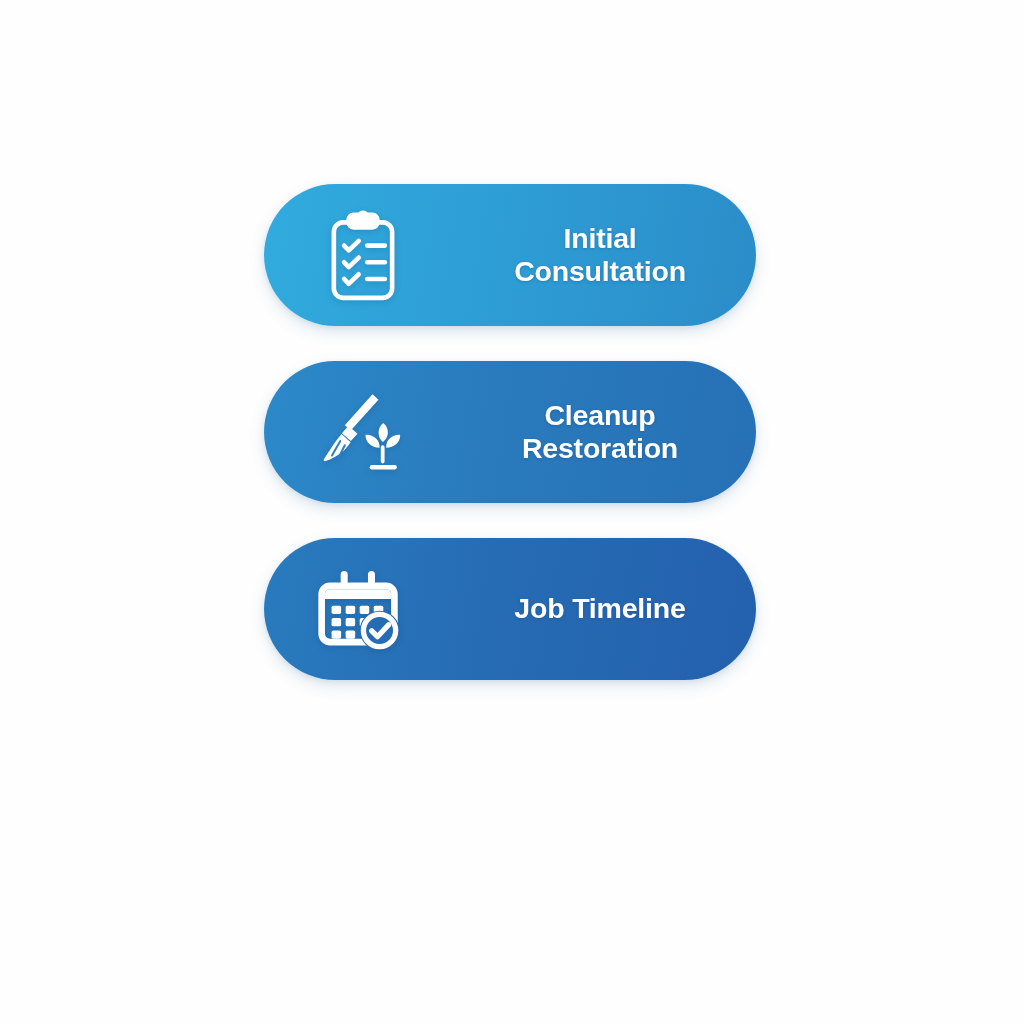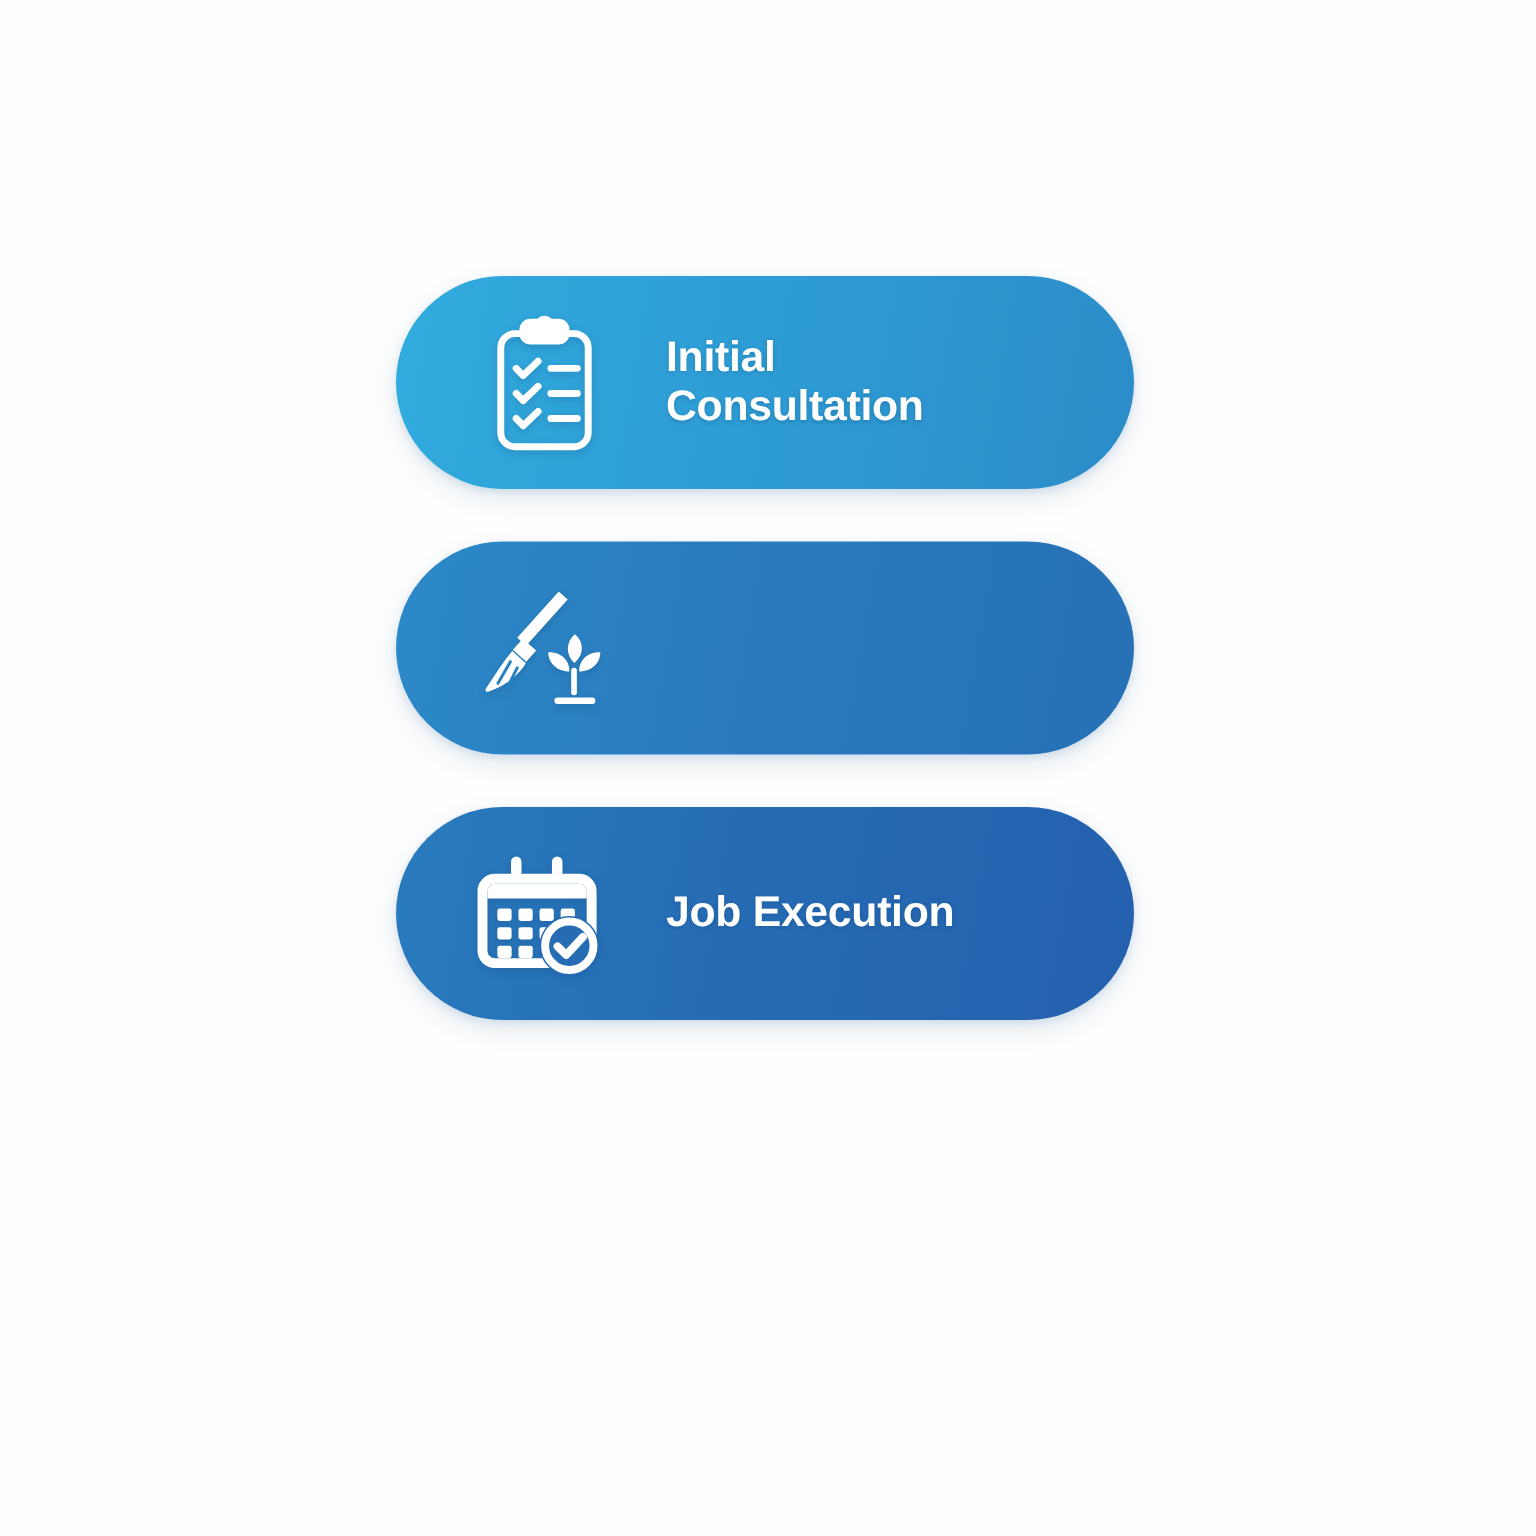--- a/index.html
+++ b/index.html
@@ -26,20 +26,21 @@
 
   
   #card-stack {
     position: absolute;
     left: 264px;
     top: 184px;
     width: 492px;
     display: flex;
     flex-direction: column;
     gap: 35px;
+    text-align: center;
   }
 
   .step-card {
     position: relative;
     width: 492px;
     height: 142px;
     border-radius: 71px;
     display: flex;
     flex-direction: row;
     align-items: center;
@@ -140,20 +141,22 @@
             <path d="M76 62 C69 56 69 45 76.5 39 C84 45 84 56 76 62 Z"></path>
 
             <path d="M72 69 C62 69 55 62 55 53.5 C65 53 72.5 60 72 69 Z"></path>
 
             <path d="M80 69 C90 69 97 62 97 53.5 C87 53 79.5 60 80 69 Z"></path>
 
             <rect x="60" y="90" width="33" height="5.2" rx="2.6"></rect>
           </g>
         </svg>
       </span>
+      <span class="card-label">Cleanup
+Restoration</span>
     </div>
 
     <div class="step-card c4">
       <span class="card-icon">
         <svg viewBox="0 0 104 100" aria-hidden="true">
 
           <g fill="#ffffff">
             <rect x="25" y="4" width="8.5" height="17" rx="4.25"></rect>
             <rect x="58" y="4" width="8.5" height="17" rx="4.25"></rect>
           </g>
@@ -175,17 +178,17 @@
 
             <rect x="14" y="76" width="11.5" height="10" rx="2"></rect>
             <rect x="31" y="76" width="11.5" height="10" rx="2"></rect>
           </g>
 
           <circle cx="72" cy="76" r="24" fill="#266cb4"></circle>
           <circle cx="72" cy="76" r="19.5" fill="none" stroke="#ffffff" stroke-width="6.4"></circle>
           <path d="M62.5 76.5 l7 7 L83 69" fill="none" stroke="#ffffff" stroke-width="6.4" stroke-linecap="round" stroke-linejoin="round"></path>
         </svg>
       </span>
-      <span class="card-label">Job Execution</span>
+      <span class="card-label">Job Timeline</span>
     </div>
 
   </div>
 </div>
 
 </body></html>

